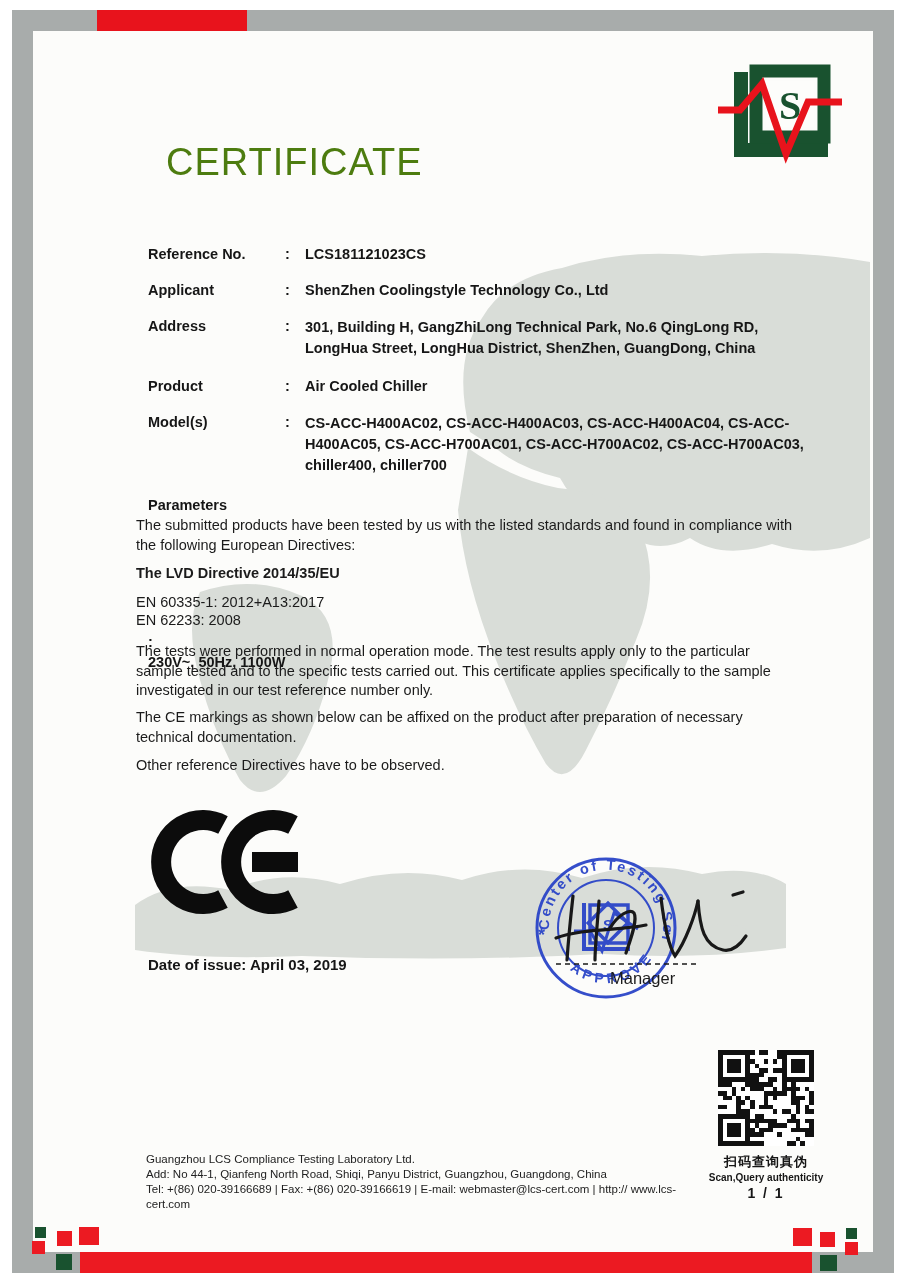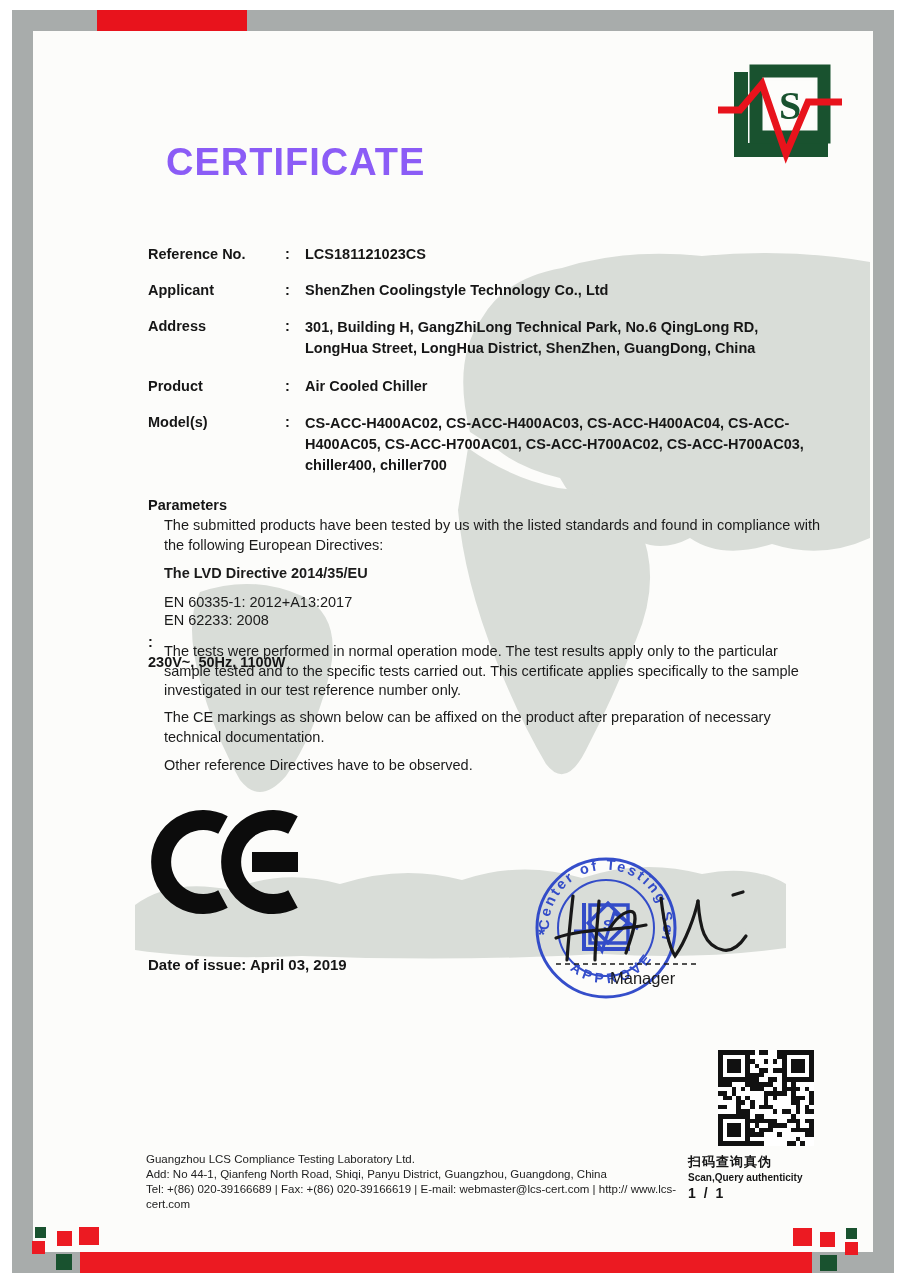--- a/index.html
+++ b/index.html
@@ -25,47 +25,47 @@
   .sq { position:absolute; }
 
   
   .map { position:absolute; left:0; top:0; z-index:0; }
 
   .content { position:absolute; left:0; top:0; width:904px; height:1280px; z-index:1; }
 
   
   .logo { position:absolute; left:716px; top:64px; }
   .title-block { position:absolute; left:166px; top:141px; }
-  .title-main { font-size:38px; font-weight:bold; letter-spacing:1px; color:#8b5cf6; }
+  .title-main { font-size:38px; font-weight:normal; letter-spacing:1px; color:#4d7c0f; }
   .title-sub  { font-size:26px; font-weight:bold; margin-top:3px; color:#111; }
 
   
   .info { position:absolute; left:148px; top:245px; width:670px; }
   .row { display:flex; align-items:flex-start; }
   .lbl { flex:0 0 137px; font-weight:bold; font-size:14.5px; line-height:18px; }
   .colon { flex:0 0 20px; font-weight:bold; font-size:14.5px; line-height:18px; }
   .colon::before { content:":"; }
   .val { flex:1; font-weight:bold; font-size:14.5px; line-height:18px; }
   .val.multi { line-height:21px; }
   .row + .row { margin-top:18px; }
   .row.gap-lg { margin-top:20px;flex-direction:column; }
 
   
-  .para { position:absolute; left:164px; width:662px; font-size:14.5px; line-height:19.5px; color:#1b1b1b; }
+  .para { position:absolute; left:136px; width:662px; font-size:14.5px; line-height:19.5px; color:#1b1b1b; }
   .bold { font-weight:bold; }
   .std-line { font-weight:normal; font-size:14.5px; line-height:17.5px; }
 
   
   .ce { position:absolute; left:146px; top:810px; }
   .date-line { position:absolute; left:148px; top:956px; font-size:15px; font-weight:bold; }
   .stamp { position:absolute; left:518px; top:853px; opacity:.95; }
 
   
   .footer-left { position:absolute; left:146px; top:1152px; width:545px; font-size:11.5px; line-height:15px; color:#222; }
-  .footer-right { position:absolute; left:688px; top:1050px; width:156px; text-align:left; }
+  .footer-right { position:absolute; left:688px; top:1050px; width:156px; text-align:center; }
   .qr-wrap { width:96px; height:96px; margin:0 auto; background:#fff; }
   .qr-zh { font-size:13px; font-weight:bold; margin-top:7px; letter-spacing:1px; }
   .qr-en { font-size:10px; font-weight:bold; margin-top:1px; }
   .page-num { font-size:14px; font-weight:bold; margin-top:2px; letter-spacing:2px; }
 </style>
 </head>
 <body>
 
 <div class="paper"></div>
 

